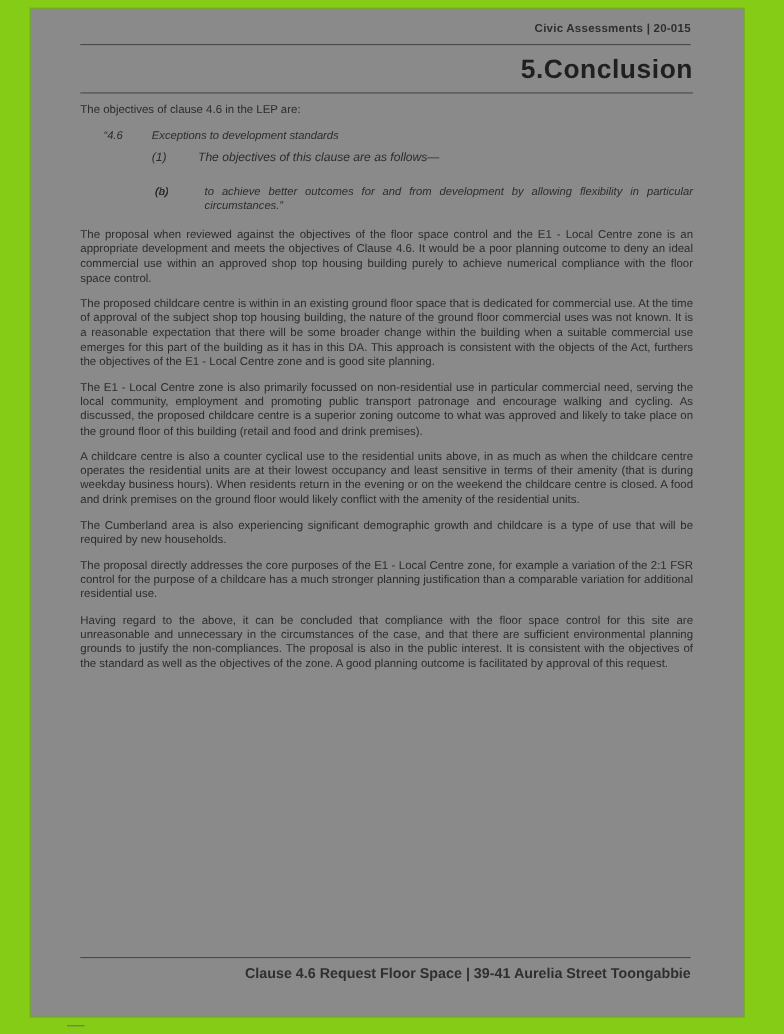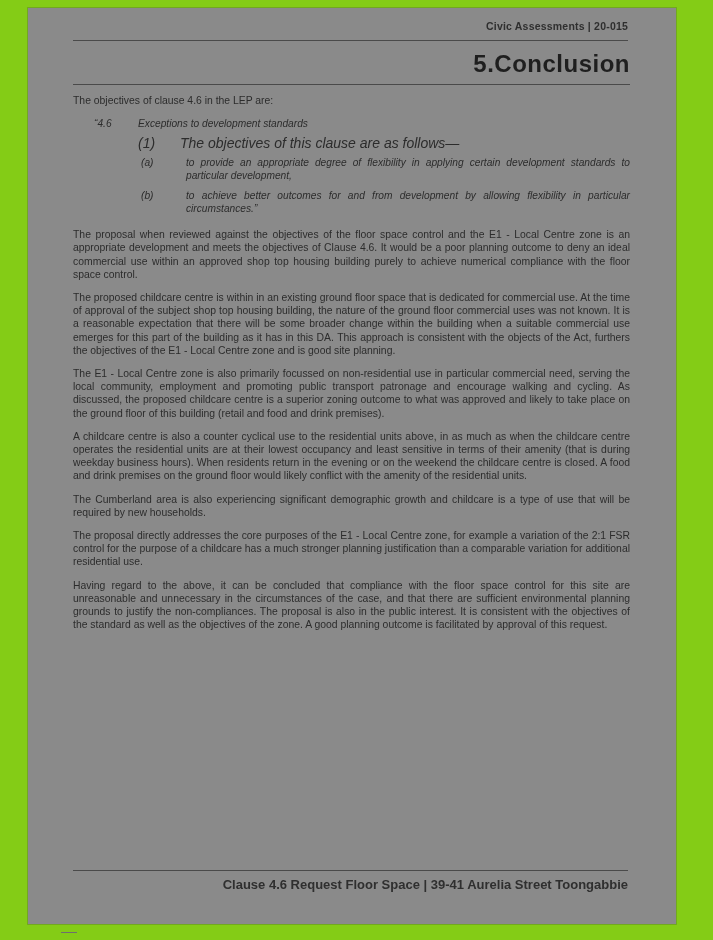--- a/index.html
+++ b/index.html
@@ -90,23 +90,23 @@
     font-size: 10.2px;
     line-height: 13px;
     font-style: italic;
     color: #2c2c2c;
   }
   .quote-l1 .lbl {
     display: inline-block;
     width: 44px;
   }
   .quote-l2 {
-    margin: 0 0 6px 0;
+    margin: 0 0 18px 0;
     padding-left: 65px;
-    font-size: 14px;
+    font-size: 11px;
     line-height: 13px;
     font-style: italic;
     color: #2c2c2c;
   }
   .quote-l2 .lbl {
     display: inline-block;
     width: 42px;
   }
   .quote-l3 {
     position: relative;
@@ -173,21 +173,21 @@
 
       <p class="quote-l1">
         <span class="lbl">“4.6</span><span>Exceptions to development standards</span>
       </p>
 
       <p class="quote-l2">
         <span class="lbl">(1)</span><span>The objectives of this clause are as follows—</span>
       </p>
 
       <p class="quote-l3">
-        <span class="lbl">(a)</span><span>to provide an appropriate degree of flexibility in applying certain development standards to particular development,</span>
+        <span class="lbl">(a)</span>
       </p>
 
       <p class="quote-l3">
         <span class="lbl">(b)</span><span>to achieve better outcomes for and from development by allowing flexibility in particular circumstances.”</span>
       </p>
 
       <div class="spacer-12"></div>
 
       <p class="body">The proposal when reviewed against the objectives of the floor space control and the E1 - Local Centre zone is an appropriate development and meets the objectives of Clause 4.6.  It would be a poor planning outcome to deny an ideal commercial use within an approved shop top housing building purely to achieve numerical compliance with the floor space control.</p>
       <p class="body">The proposed childcare centre is within in an existing ground floor space that is dedicated for commercial use.  At the time of approval of the subject shop top housing building, the nature of the ground floor commercial uses was not known.  It is a reasonable expectation that there will be some broader change within the building when a suitable commercial use emerges for this part of the building as it has in this DA.  This approach is consistent with the objects of the Act, furthers the objectives of the E1 - Local Centre zone and is good site planning.</p>

